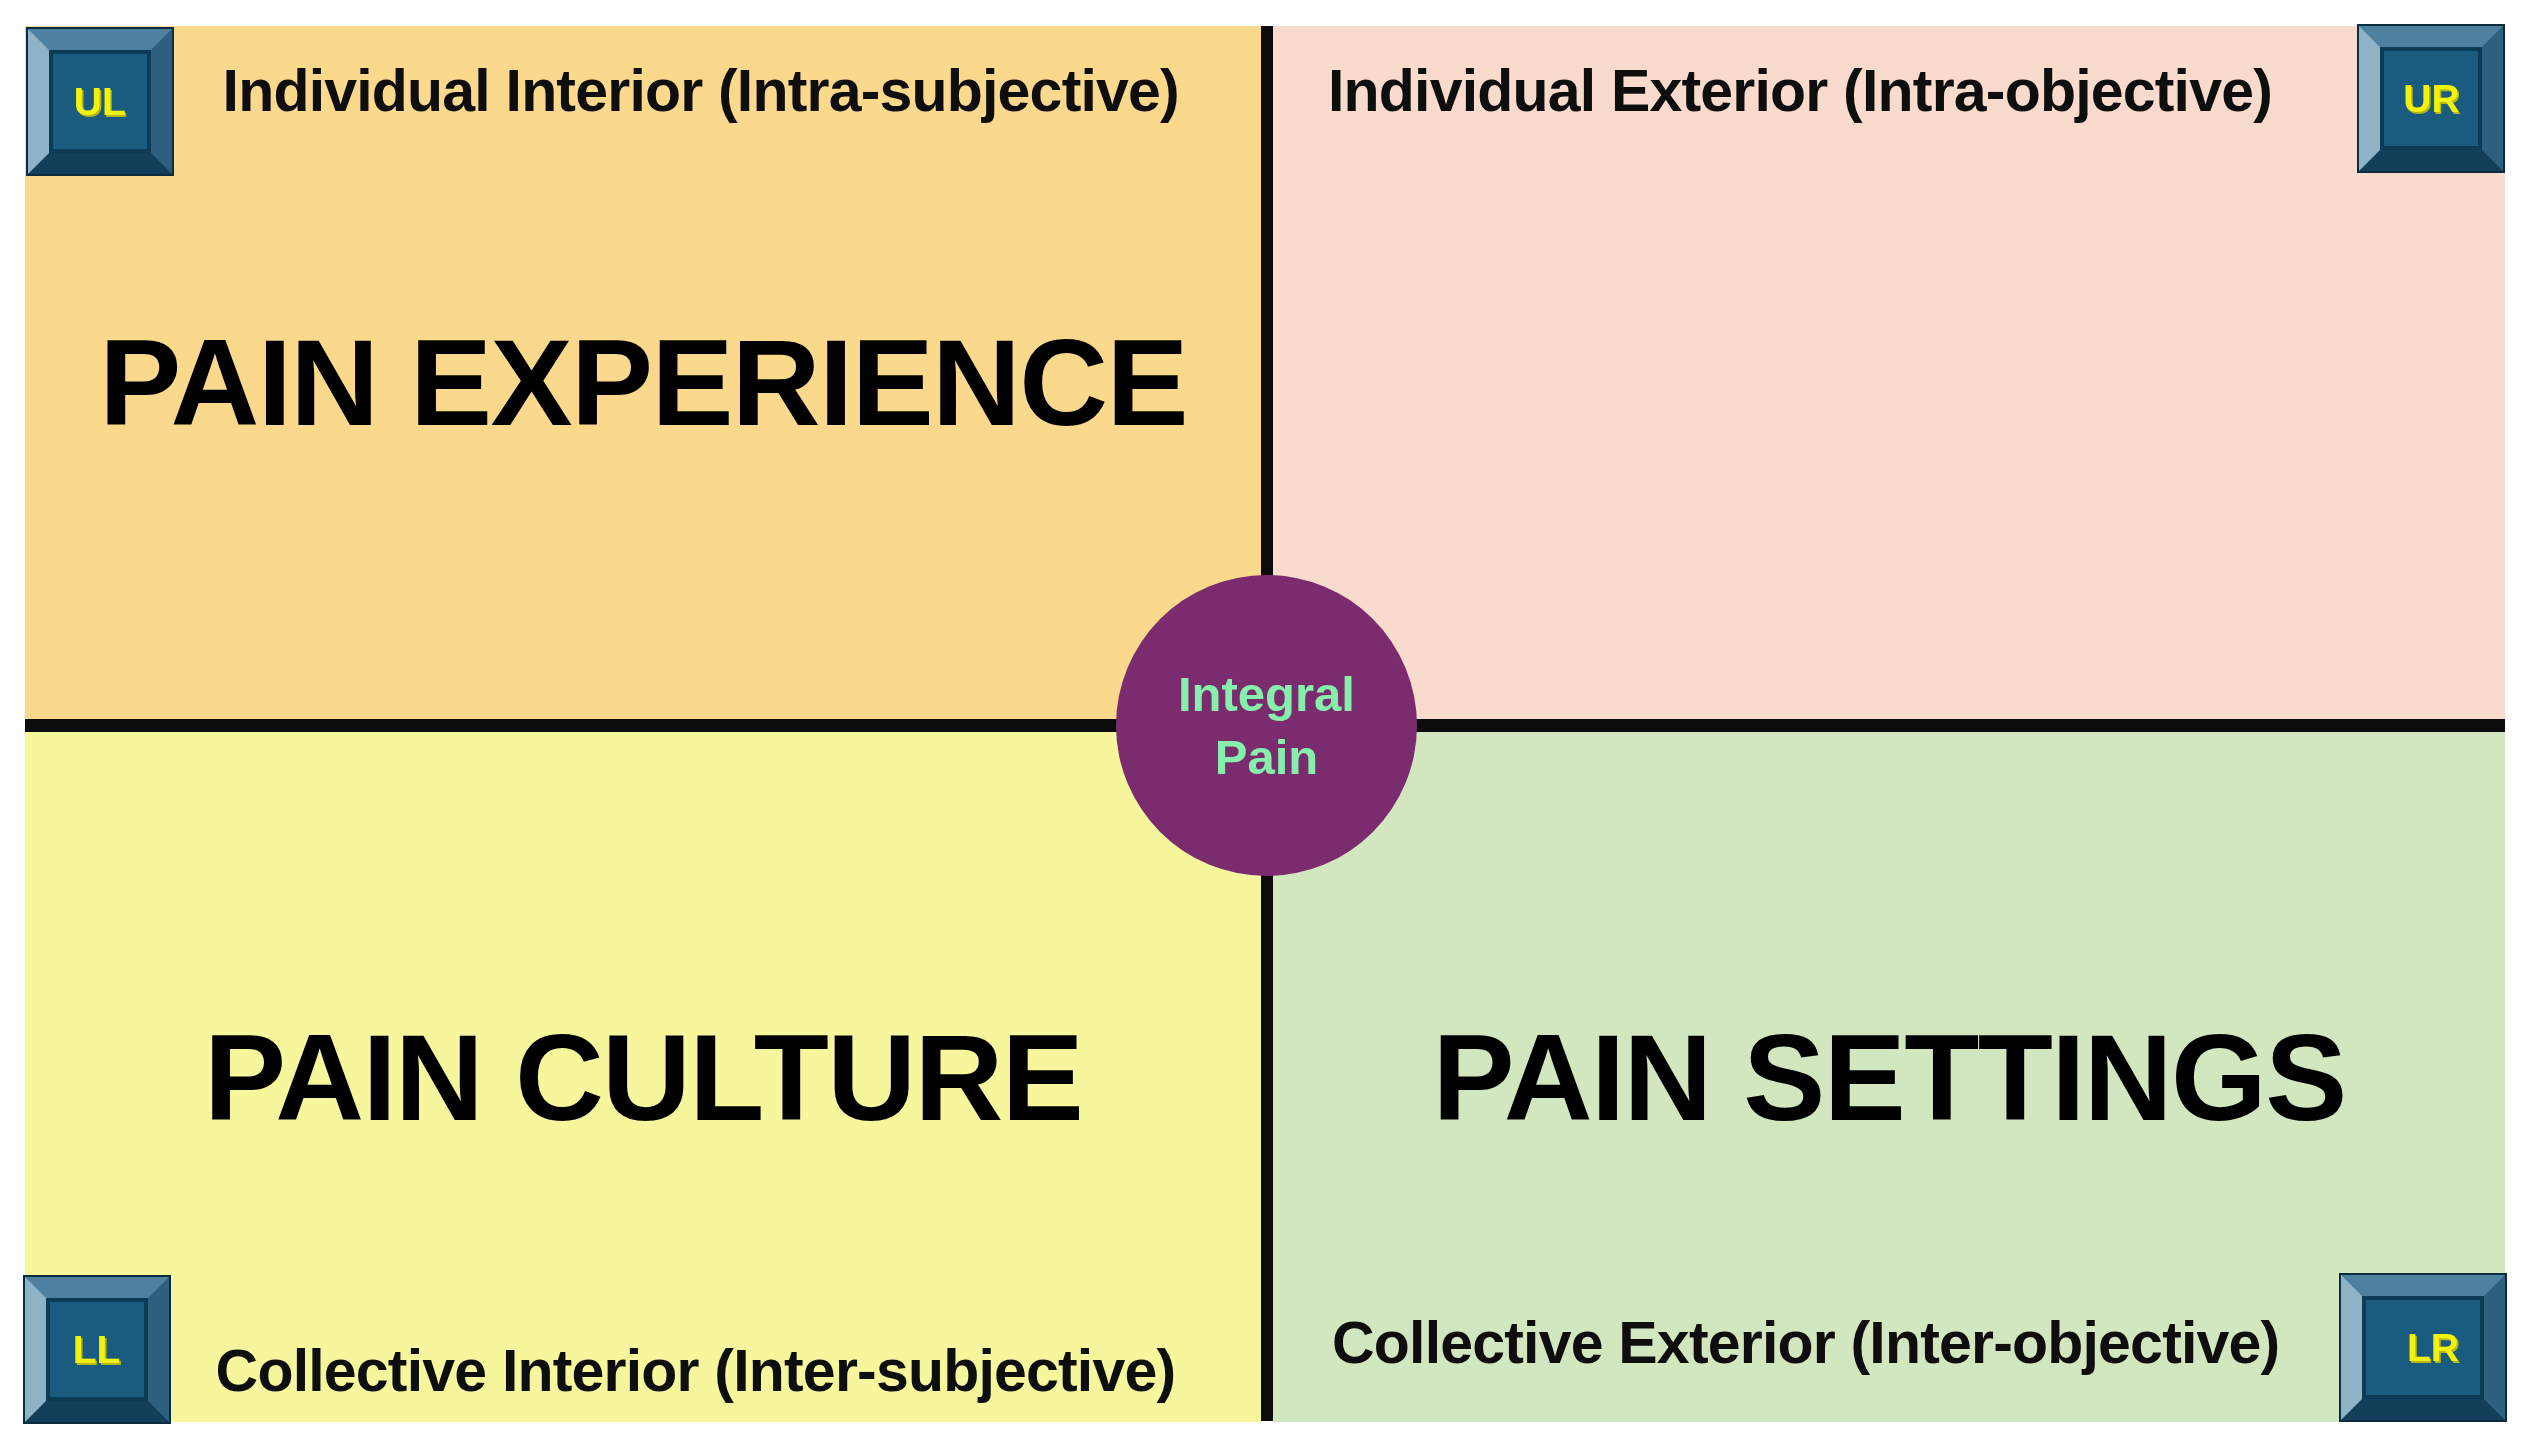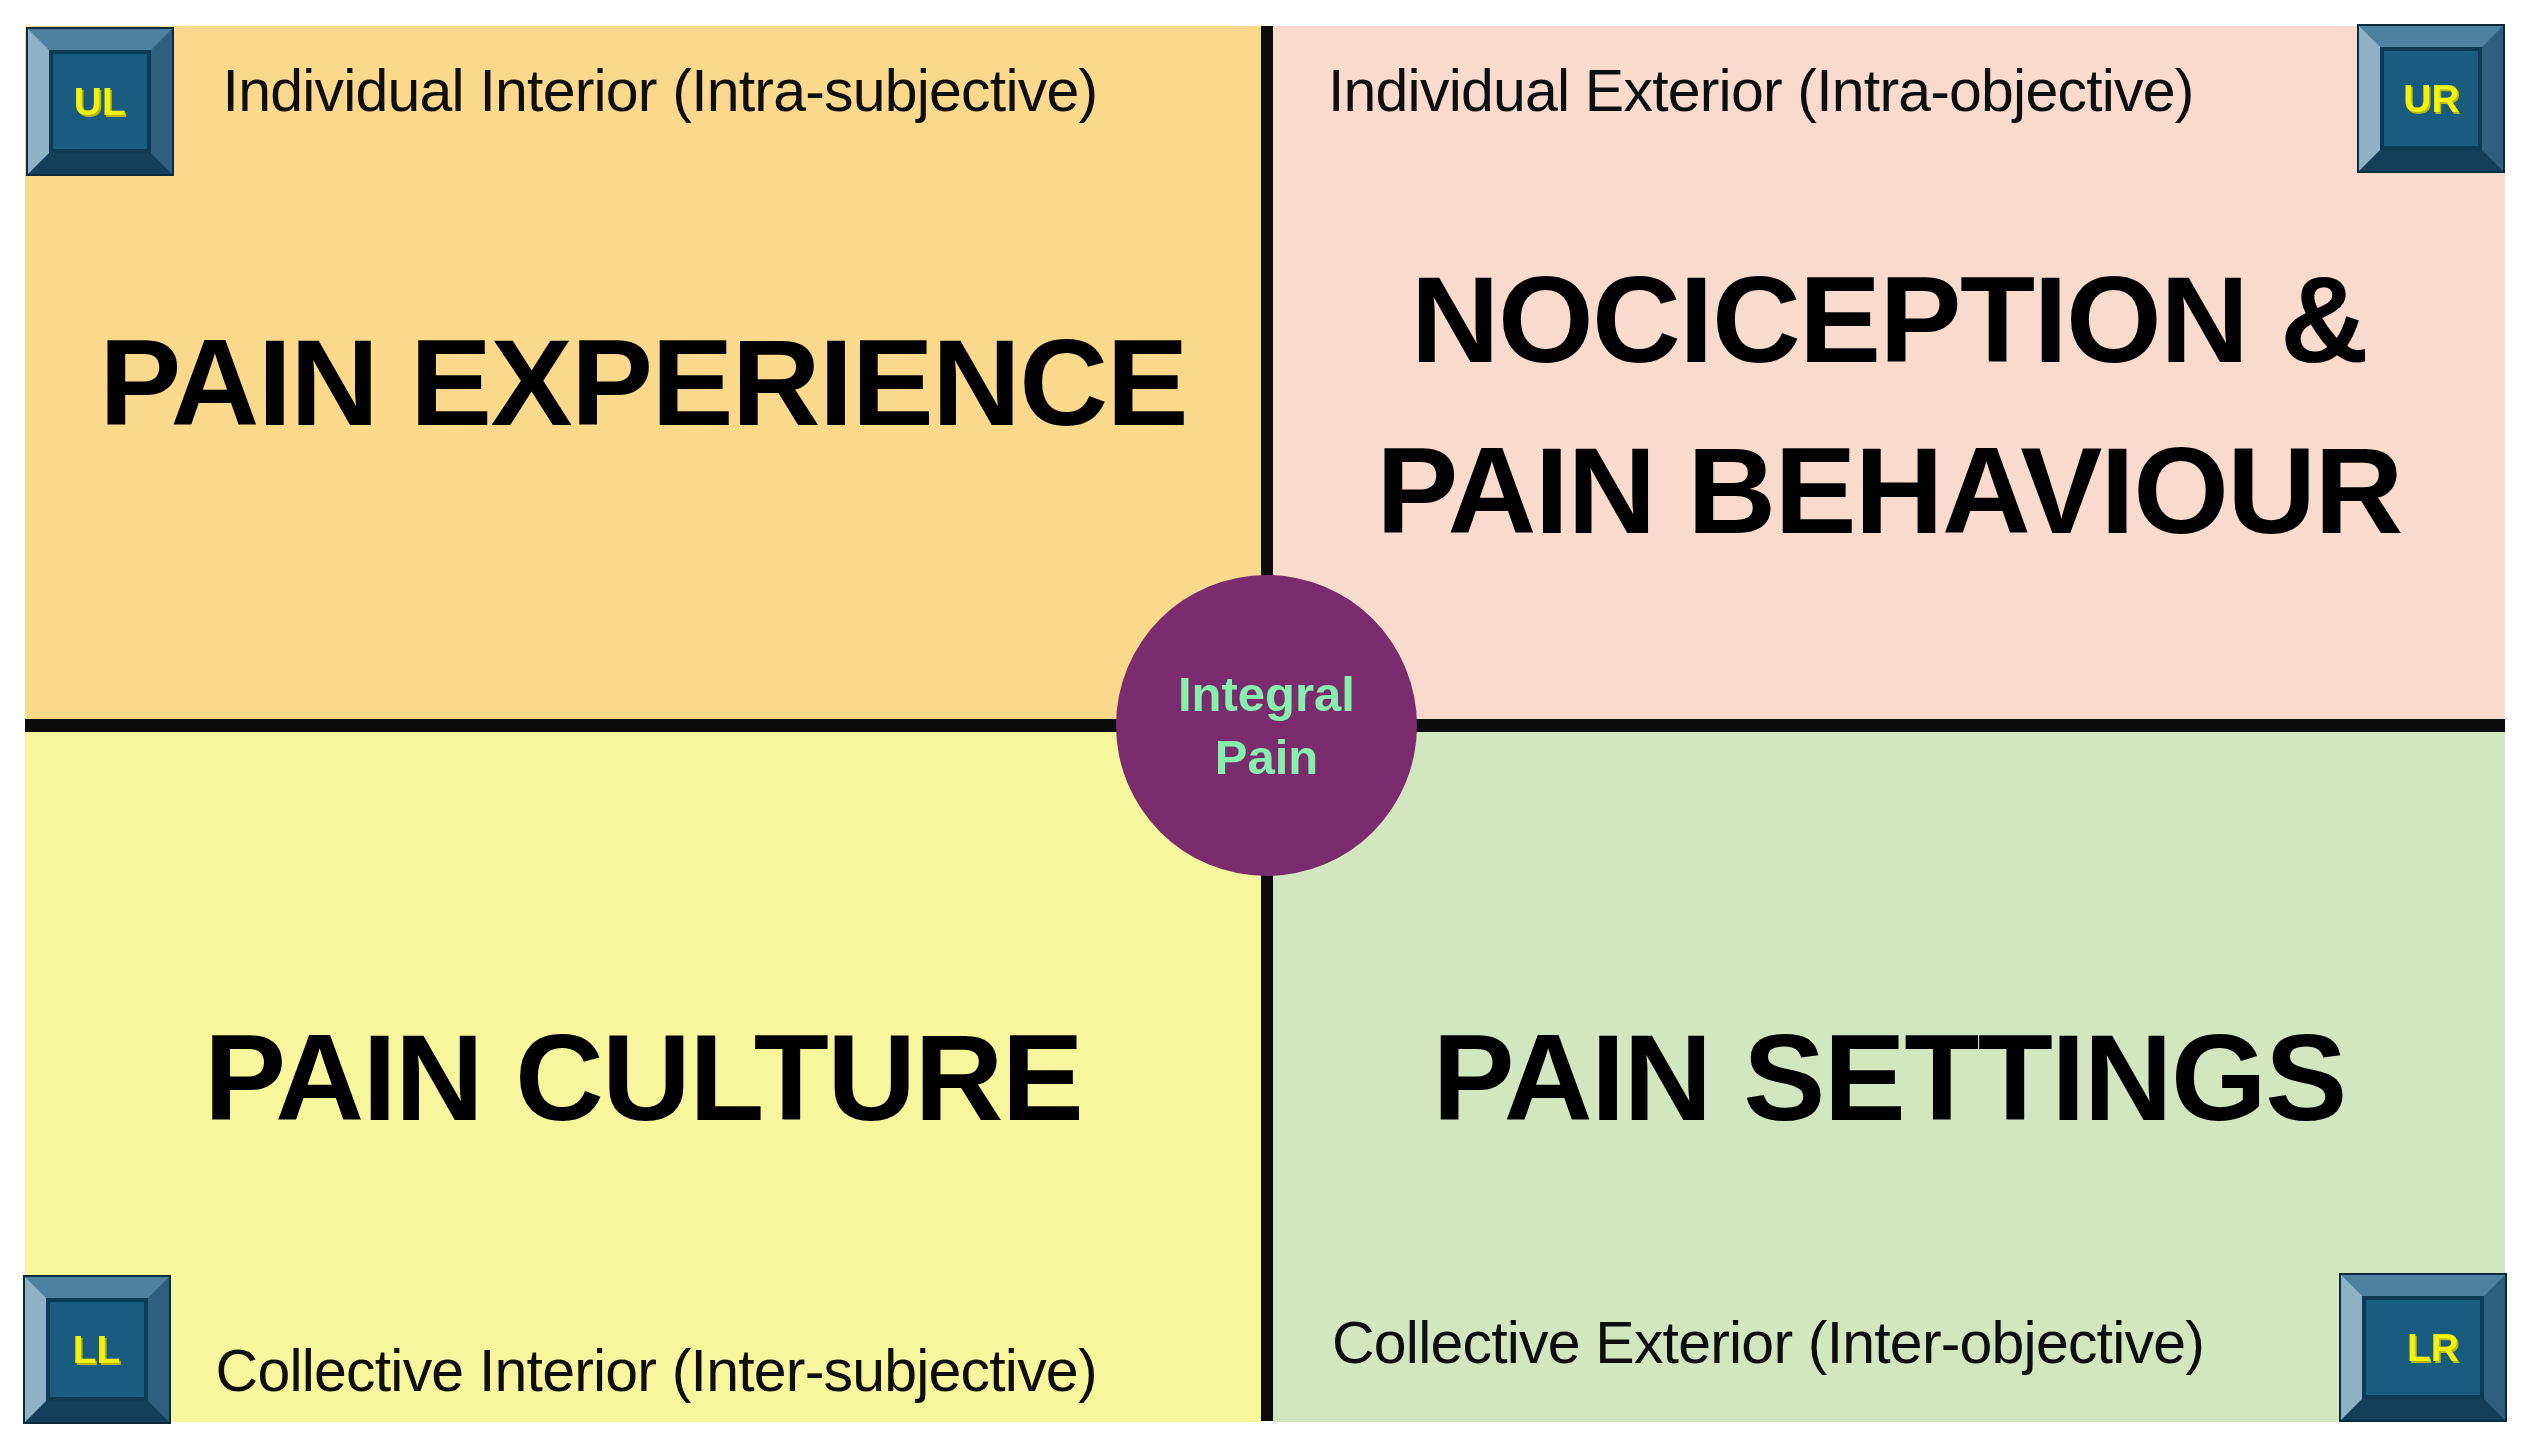--- a/index.html
+++ b/index.html
@@ -51,21 +51,21 @@
     align-items: center;
     justify-content: center;
     text-align: center;
     font-weight: bold;
     font-size: 49px;
     line-height: 1.28;
   }
 
   .header {
     position: absolute;
-    font-weight: normal;
+    font-weight: bold;
     font-size: 59px;
     line-height: 1;
     color: #0e0e0e;
     white-space: nowrap;
     letter-spacing: -0.8px;
   }
   .q-ul .header { left: 198px; top: 36px; }
   .q-ur .header { left: 55px;  top: 36px; }
   .q-ll .header { left: 191px; top: 582px; margin-top: 28px; }
   .q-lr .header { left: 59px;  top: 582px; }
@@ -125,24 +125,20 @@
     </div>
     <div class="header">Individual Interior (Intra-subjective)</div>
     <div class="title">PAIN EXPERIENCE</div>
   </div>
 
   <div class="quad q-ur" style="background-color: rgb(248, 219, 204);">
     <div class="badge">
       <span>UR</span>
     </div>
     <div class="header">Individual Exterior (Intra-objective)</div>
-    <div class="title">
-      <div>NOCICEPTION &amp;</div>
-      <div>PAIN BEHAVIOUR</div>
-    </div>
   </div>
 
   <div class="quad q-ll" style="background-color: rgb(246, 247, 156);">
     <div class="badge">
       <span>LL</span>
     </div>
     <div class="header">Collective Interior (Inter-subjective)</div>
     <div class="title">PAIN CULTURE</div>
   </div>
 

